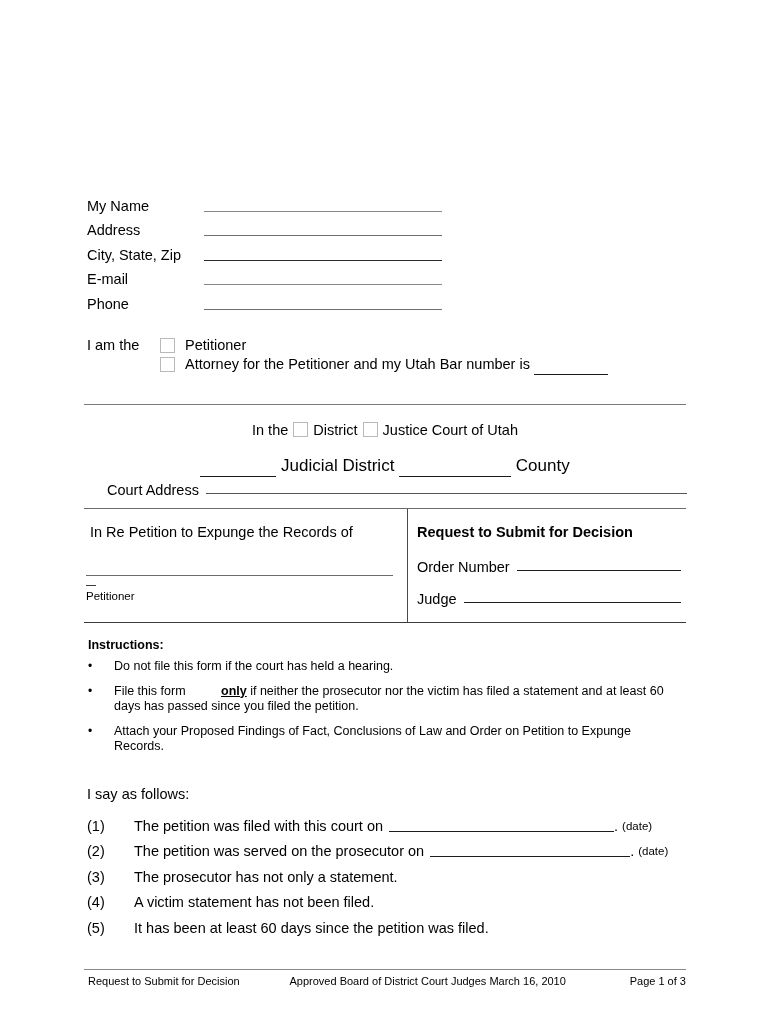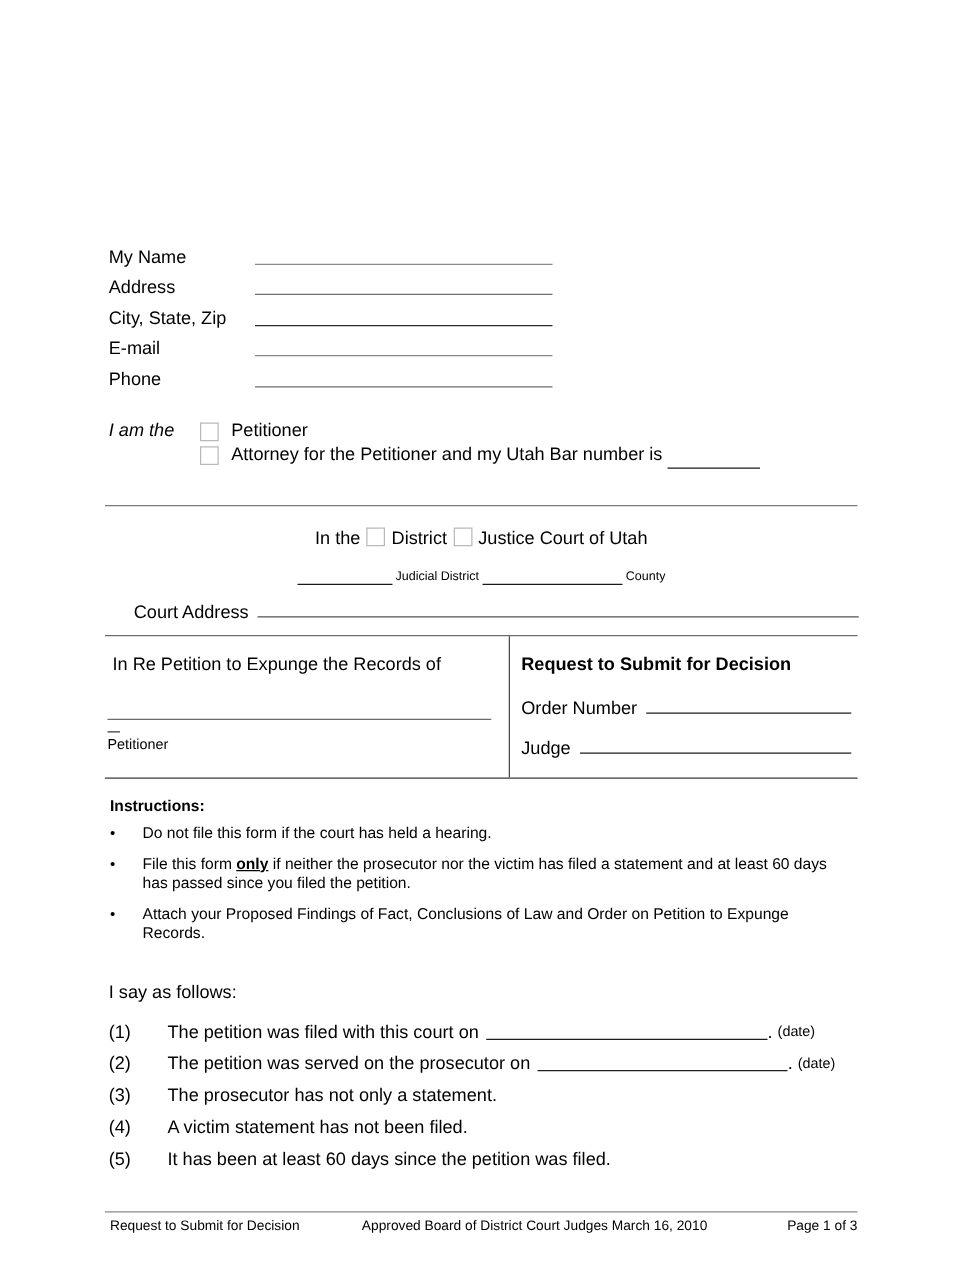--- a/index.html
+++ b/index.html
@@ -62,21 +62,20 @@
   }
   .iam-row {
     display: flex;
     align-items: flex-start;
     height: 19px;
   }
   .iam-lead {
     width: 73px;
     white-space: nowrap;
     line-height: 19px;
-    font-style: italic;
   }
   .cbox {
     width: 15px;
     height: 15px;
     border: 1.2px solid #b9b9b9;
     background: #fff;
     box-sizing: border-box;
     flex: 0 0 auto;
     margin-top: 2px;
   }
@@ -111,21 +110,21 @@
     font-size: 14.5px;
   }
   .court-line1 .cbox { display: inline-block; margin: 0 5px -2px 5px; }
 
   .court-line2 {
     position: absolute;
     left: 84px;
     top: 456px;
     width: 602px;
     text-align: center;
-    font-size: 10px;
+    font-size: 17px;
   }
 
   .court-addr {
     position: absolute;
     left: 107px;
     top: 482px;
     width: 580px;
     font-size: 14.5px;
     display: flex;
     align-items: flex-end;
@@ -235,21 +234,21 @@
     line-height: 15.5px;
     margin-bottom: 9px;
   }
   .bullet-dot {
     width: 26px;
     flex: 0 0 26px;
     font-size: 12px;
     line-height: 15.5px;
   }
   .bullet-txt { flex: 1 1 auto; }
-  .bold-ul { font-weight: bold; text-decoration: underline; }
+  .bold-ul { font-weight: bold; text-decoration: underline; margin-left: 32px; }
 
   
   .atty-row {
     position: absolute;
     left: 88px;
     top: 755px;
     width: 600px;
     display: flex;
     align-items: flex-start;
   }

